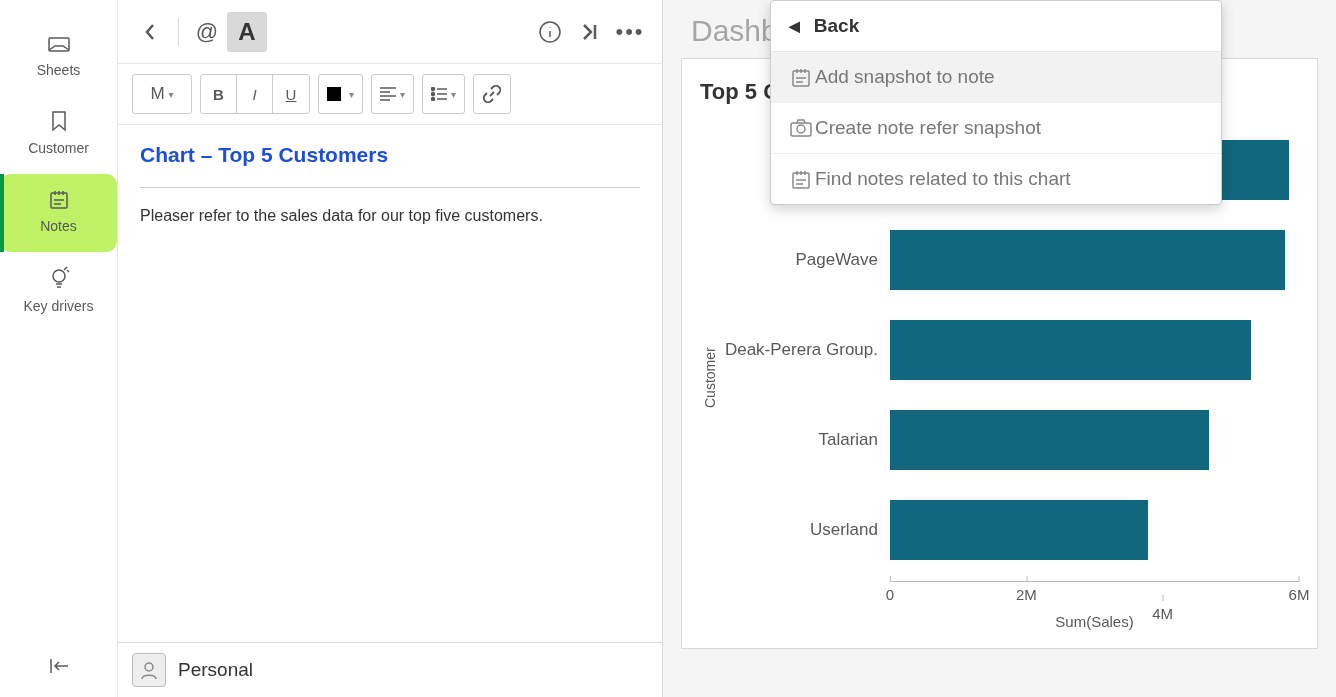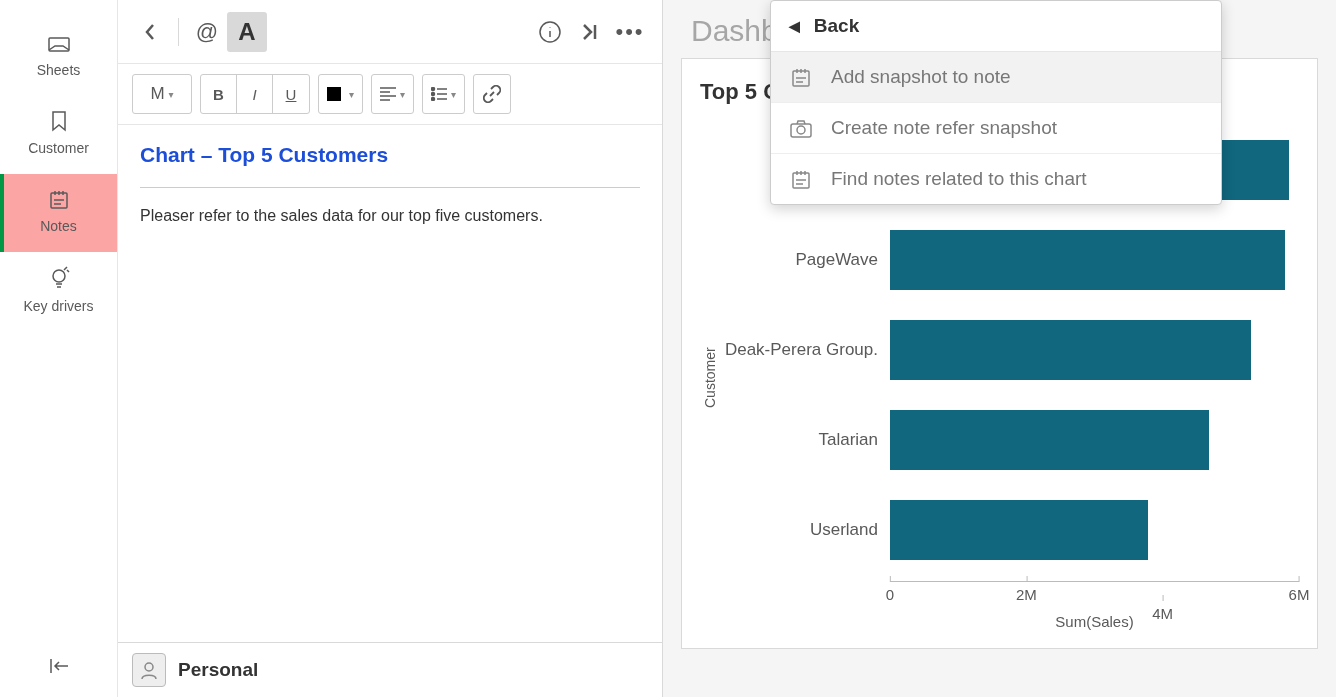--- a/index.html
+++ b/index.html
@@ -32,21 +32,22 @@
     display: flex;
     flex-direction: column;
     align-items: center;
     padding: 14px 0 18px 0;
     cursor: pointer;
     color: #595959;
     font-size: 14px;
     position: relative;
   }
   .sidebar-item.active {
-    background: #fca5a5;
+    background: #bef264;
+    border-radius: 11px;
   }
   .sidebar-item.active::before {
     content: "";
     position: absolute;
     left: 0;
     top: 0;
     bottom: 0;
     width: 4px;
     background: #009845;
   }
@@ -161,21 +162,21 @@
     width: 34px;
     height: 34px;
     border: 1px solid #bbb;
     border-radius: 4px;
     background: #eee;
     display: flex;
     align-items: center;
     justify-content: center;
     color: #777;
   }
-  .footer-label { font-size: 19px; font-weight: 700; color: #333; }
+  .footer-label { font-size: 19px; font-weight: 400; color: #333; }
 
   
   .dash-panel {
     flex: 1;
     background: #f5f5f5;
     position: relative;
     padding: 0;
   }
   .dash-title {
     font-size: 30px;
@@ -284,26 +285,26 @@
     padding: 14px 18px;
     font-size: 19px;
     font-weight: 600;
     color: #333;
     border-bottom: 1px solid #e6e6e6;
     gap: 14px;
     cursor: pointer;
   }
   .menu-item {
     display: flex;
-    align-items: flex-end;
+    align-items: center;
     padding: 14px 18px;
     font-size: 19px;
     color: #777;
     border-bottom: 1px solid #eee;
-    gap: 18px;
+    gap: 2px;
     cursor: pointer;
   }
   .menu-item.hover { background: #f2f2f2; }
   .menu-item:last-child { border-bottom: none; }
   .menu-icon { width: 24px; display:flex; justify-content:center; color:#888; }
 </style>
 </head>
 <body>
 
 <div class="app">

